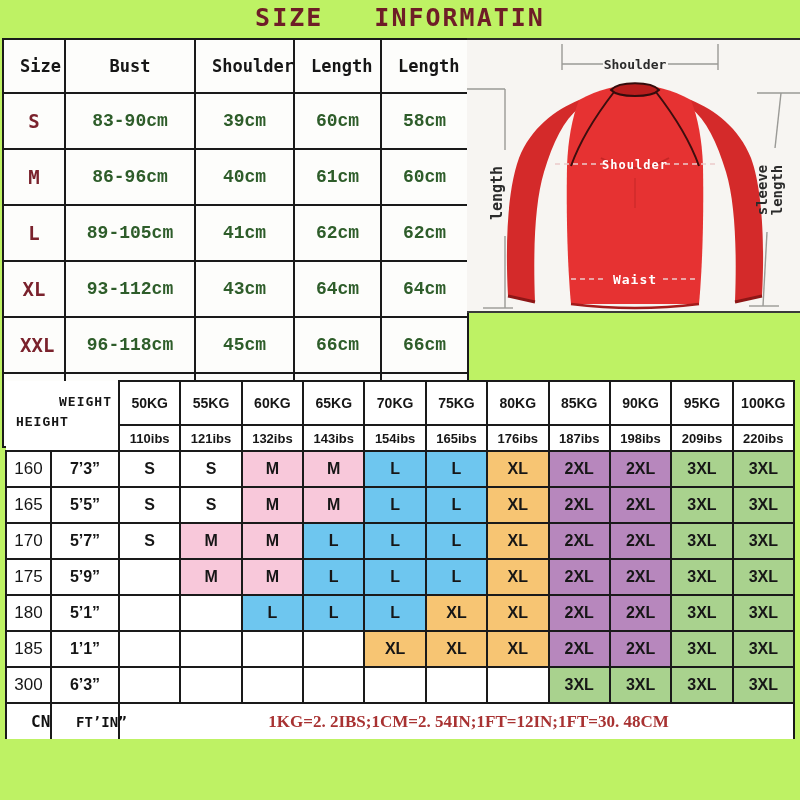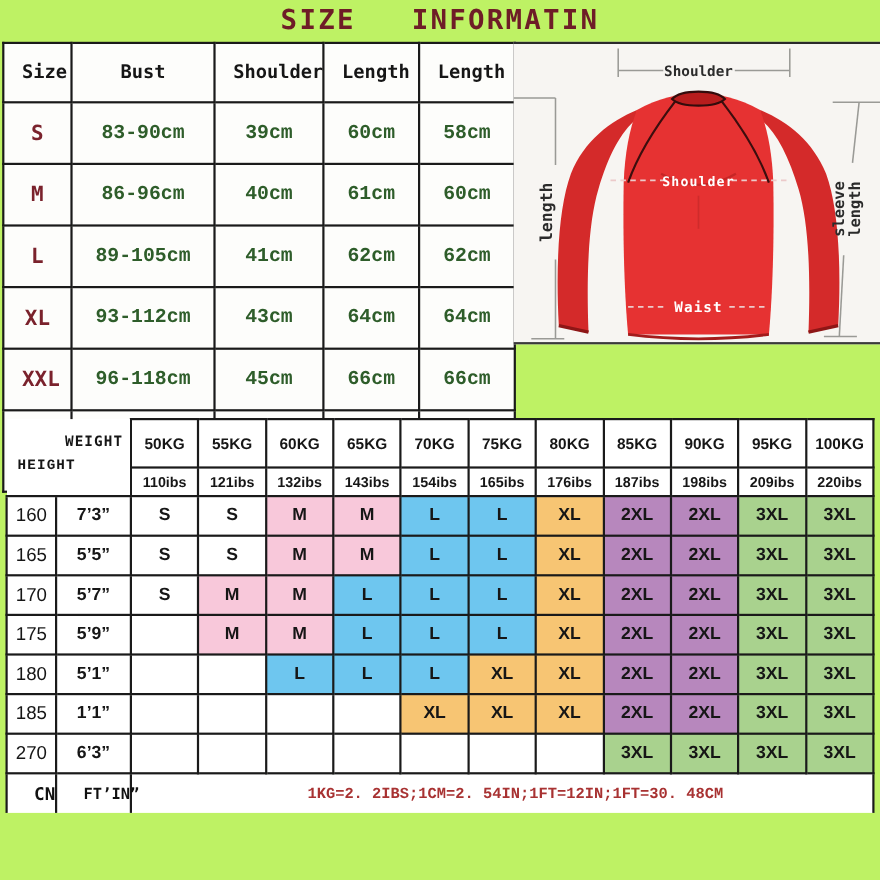--- a/index.html
+++ b/index.html
@@ -47,21 +47,21 @@
   .szcell{font-size:16px;font-weight:bold;color:#161616;}
   .corner{border-top:none !important;border-left:none !important;position:relative;
         background:linear-gradient(to bottom right,rgba(0,0,0,0) calc(50% - 1px),#1a1a1a calc(50% - 1px),#1a1a1a calc(50% + 1px),rgba(0,0,0,0) calc(50% + 1px)) #fff;}
   .corner .w-lab{position:absolute;top:13px;right:6px;font-family:"DejaVu Sans Mono",monospace;
         font-weight:bold;font-size:13px;letter-spacing:1px;color:#161616;}
   .corner .h-lab{position:absolute;bottom:20px;left:10px;font-family:Liberation Mono, monospace;
         font-weight:bold;font-size:13px;letter-spacing:1px;color:#161616;}
   .frow td{border-bottom:none !important;padding-left:24px;}
   .cn-cell{font-size:16px;font-weight:bold;font-family:"DejaVu Sans Mono",monospace;}
   .ftin-cell{font-size:14px;font-weight:bold;font-family:"DejaVu Sans Mono",monospace;}
-  .conv-cell{font-family:Liberation Mono, monospace;font-weight:bold;font-size:14px;color:#a83232;}
+  .conv-cell{font-family:Liberation Serif, serif;font-weight:bold;font-size:17px;color:#a83232;}
 
   
   .dim-label{font-family:"DejaVu Sans Mono",monospace;font-weight:bold;fill:#2b2b2b;}
   .white-label{font-family:"DejaVu Sans Mono",monospace;font-weight:bold;fill:#ffffff;letter-spacing:1px;}
 </style>
 </head>
 <body>
 
 <div class="canvas">
 
@@ -314,21 +314,21 @@
           <td class="szcell" style="background: rgb(255, 255, 255);"></td>
           <td class="szcell" style="background: rgb(247, 197, 115);">XL</td>
           <td class="szcell" style="background: rgb(247, 197, 115);">XL</td>
           <td class="szcell" style="background: rgb(247, 197, 115);">XL</td>
           <td class="szcell" style="background: rgb(183, 135, 189);">2XL</td>
           <td class="szcell" style="background: rgb(183, 135, 189);">2XL</td>
           <td class="szcell" style="background: rgb(169, 210, 142);">3XL</td>
           <td class="szcell" style="background: rgb(169, 210, 142);">3XL</td>
         </tr>
         <tr class="mrow">
-          <td class="hcm">270</td>
+          <td class="hcm">300</td>
           <td class="hft">6’3”</td>
           <td class="szcell" style="background: rgb(255, 255, 255);"></td>
           <td class="szcell" style="background: rgb(255, 255, 255);"></td>
           <td class="szcell" style="background: rgb(255, 255, 255);"></td>
           <td class="szcell" style="background: rgb(255, 255, 255);"></td>
           <td class="szcell" style="background: rgb(255, 255, 255);"></td>
           <td class="szcell" style="background: rgb(255, 255, 255);"></td>
           <td class="szcell" style="background: rgb(255, 255, 255);"></td>
           <td class="szcell" style="background: rgb(169, 210, 142);">3XL</td>
           <td class="szcell" style="background: rgb(169, 210, 142);">3XL</td>

